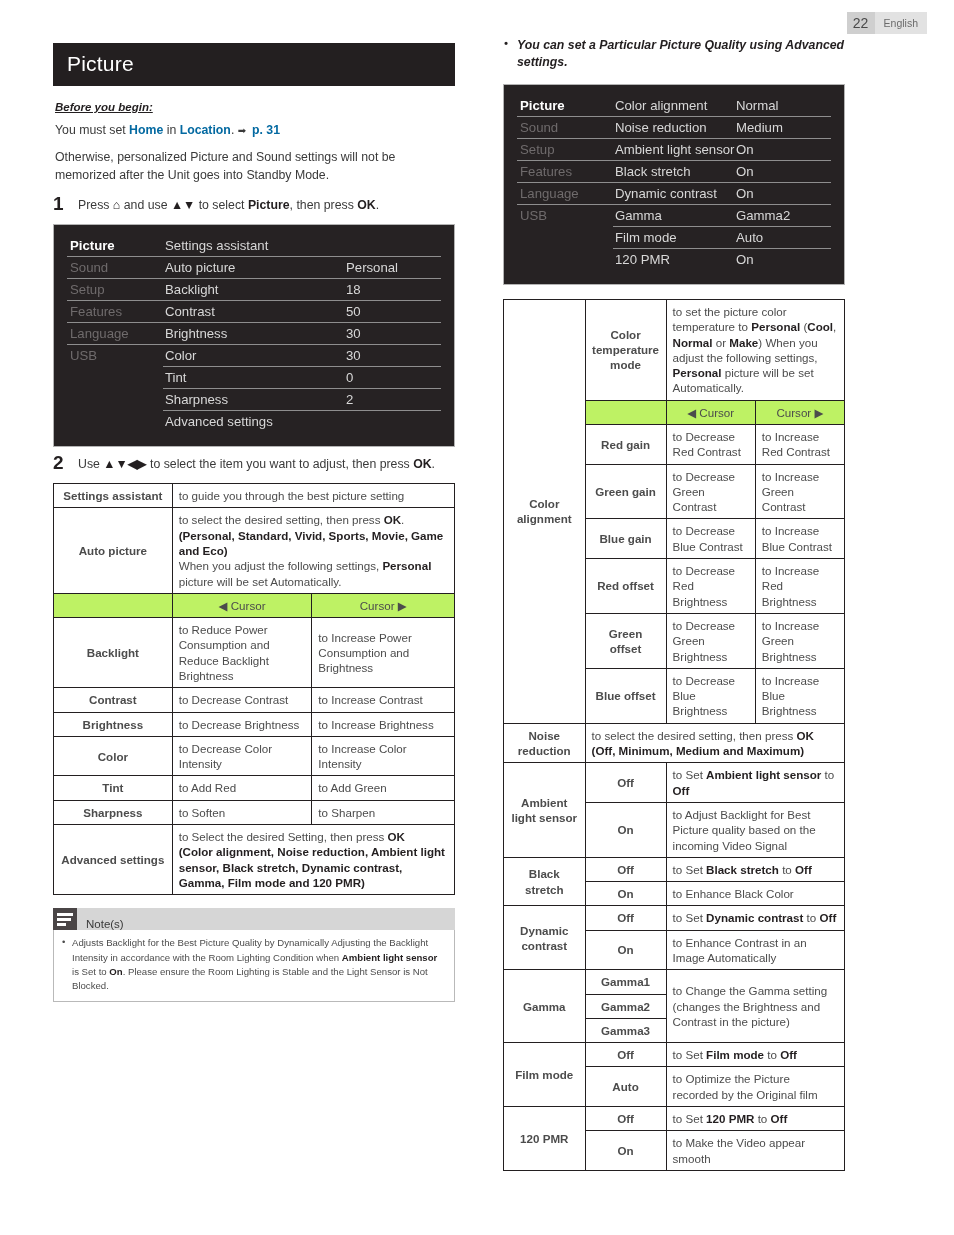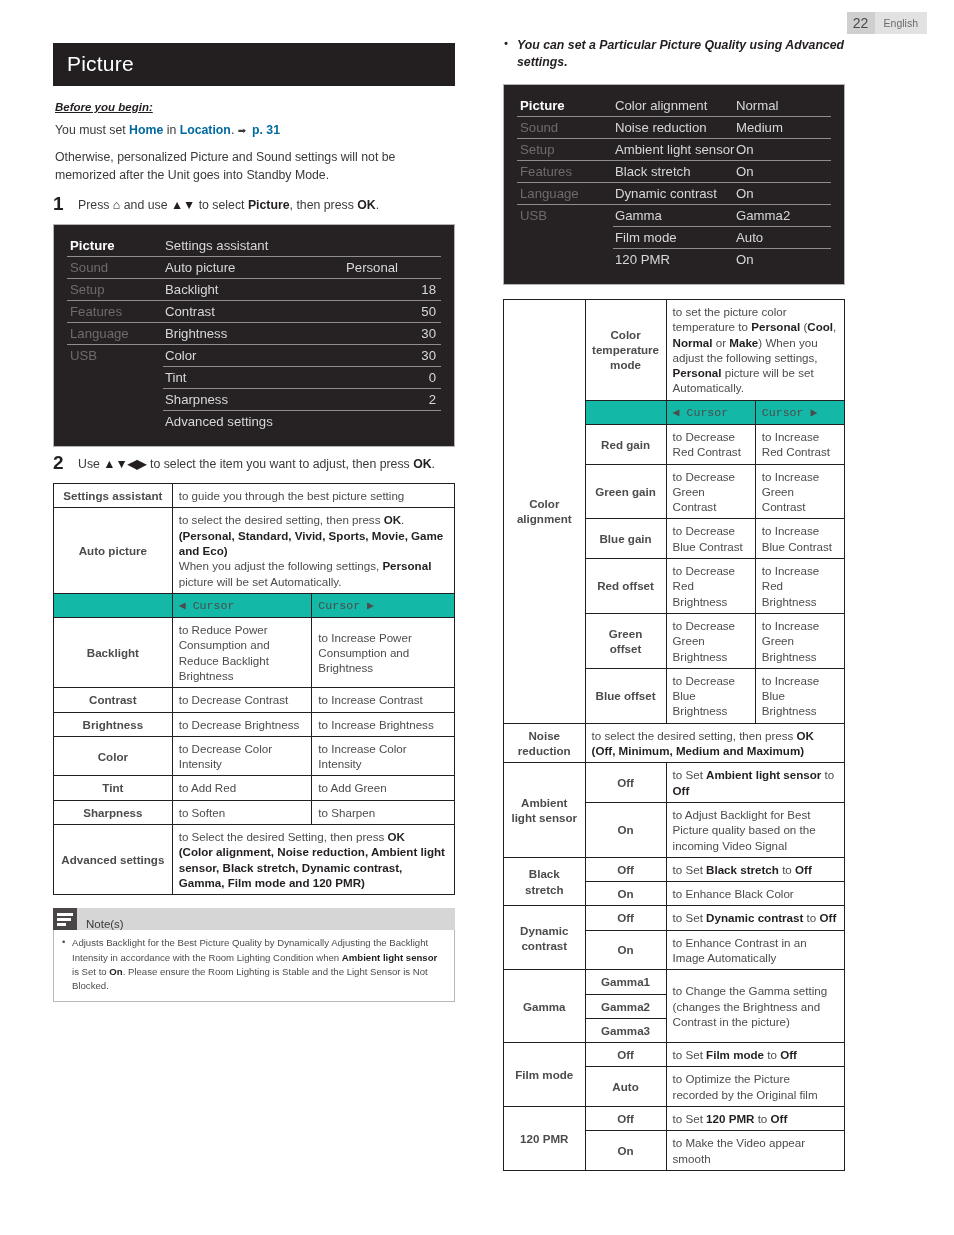--- a/index.html
+++ b/index.html
@@ -72,34 +72,34 @@
     border-bottom:1px solid #8e8e8e;
     height:22px; line-height:14px;
     white-space:nowrap; overflow:hidden;
   }
   .osd-cell.plain { border-bottom:none; }
   .osd-nav .osd-cell { color:#6f6b6c; padding-left:3px; }
   .osd-nav .osd-cell.active { color:#ffffff; font-weight:bold; }
   .osd-items { display:flex; }
   .osd-label { flex:1 1 auto; }
   .osd-val   { flex:0 0 95px; }
-  .osd-val.num { text-align:right; padding-right:5px; }
+  .osd-val.num { text-align:left; padding-right:5px; }
   .osd-gap { height:12px; }
 
   
   table.doc { border-collapse:collapse; width:100%; }
   table.doc td {
     border:1px solid #231f20;
     font-size:11.6px; line-height:1.32;
     padding:4px 6px; color:#4c4c4c;
     vertical-align:middle;
   }
   table.doc td b { color:#231f20; }
   td.key { text-align:center; font-weight:bold; color:#231f20; }
-  td.hdr { background:#14b8a6; text-align:left; font-weight:normal; color:#231f20; font-size:12px;font-family:Liberation Mono, monospace; }
+  td.hdr { background:#bef264; text-align:center; font-weight:normal; color:#231f20; font-size:12px; }
   td.top { vertical-align:top; }
 
   
   .notes { margin-top:13px; }
   .notes-head { display:flex; align-items:flex-end; background:#d6d6d6; height:22px; }
   .note-icon {
     width:24px; height:22px; background:#4a4546;
     display:flex; flex-direction:column; justify-content:center;
     align-items:flex-start; padding-left:4px; gap:2.5px;
   }

